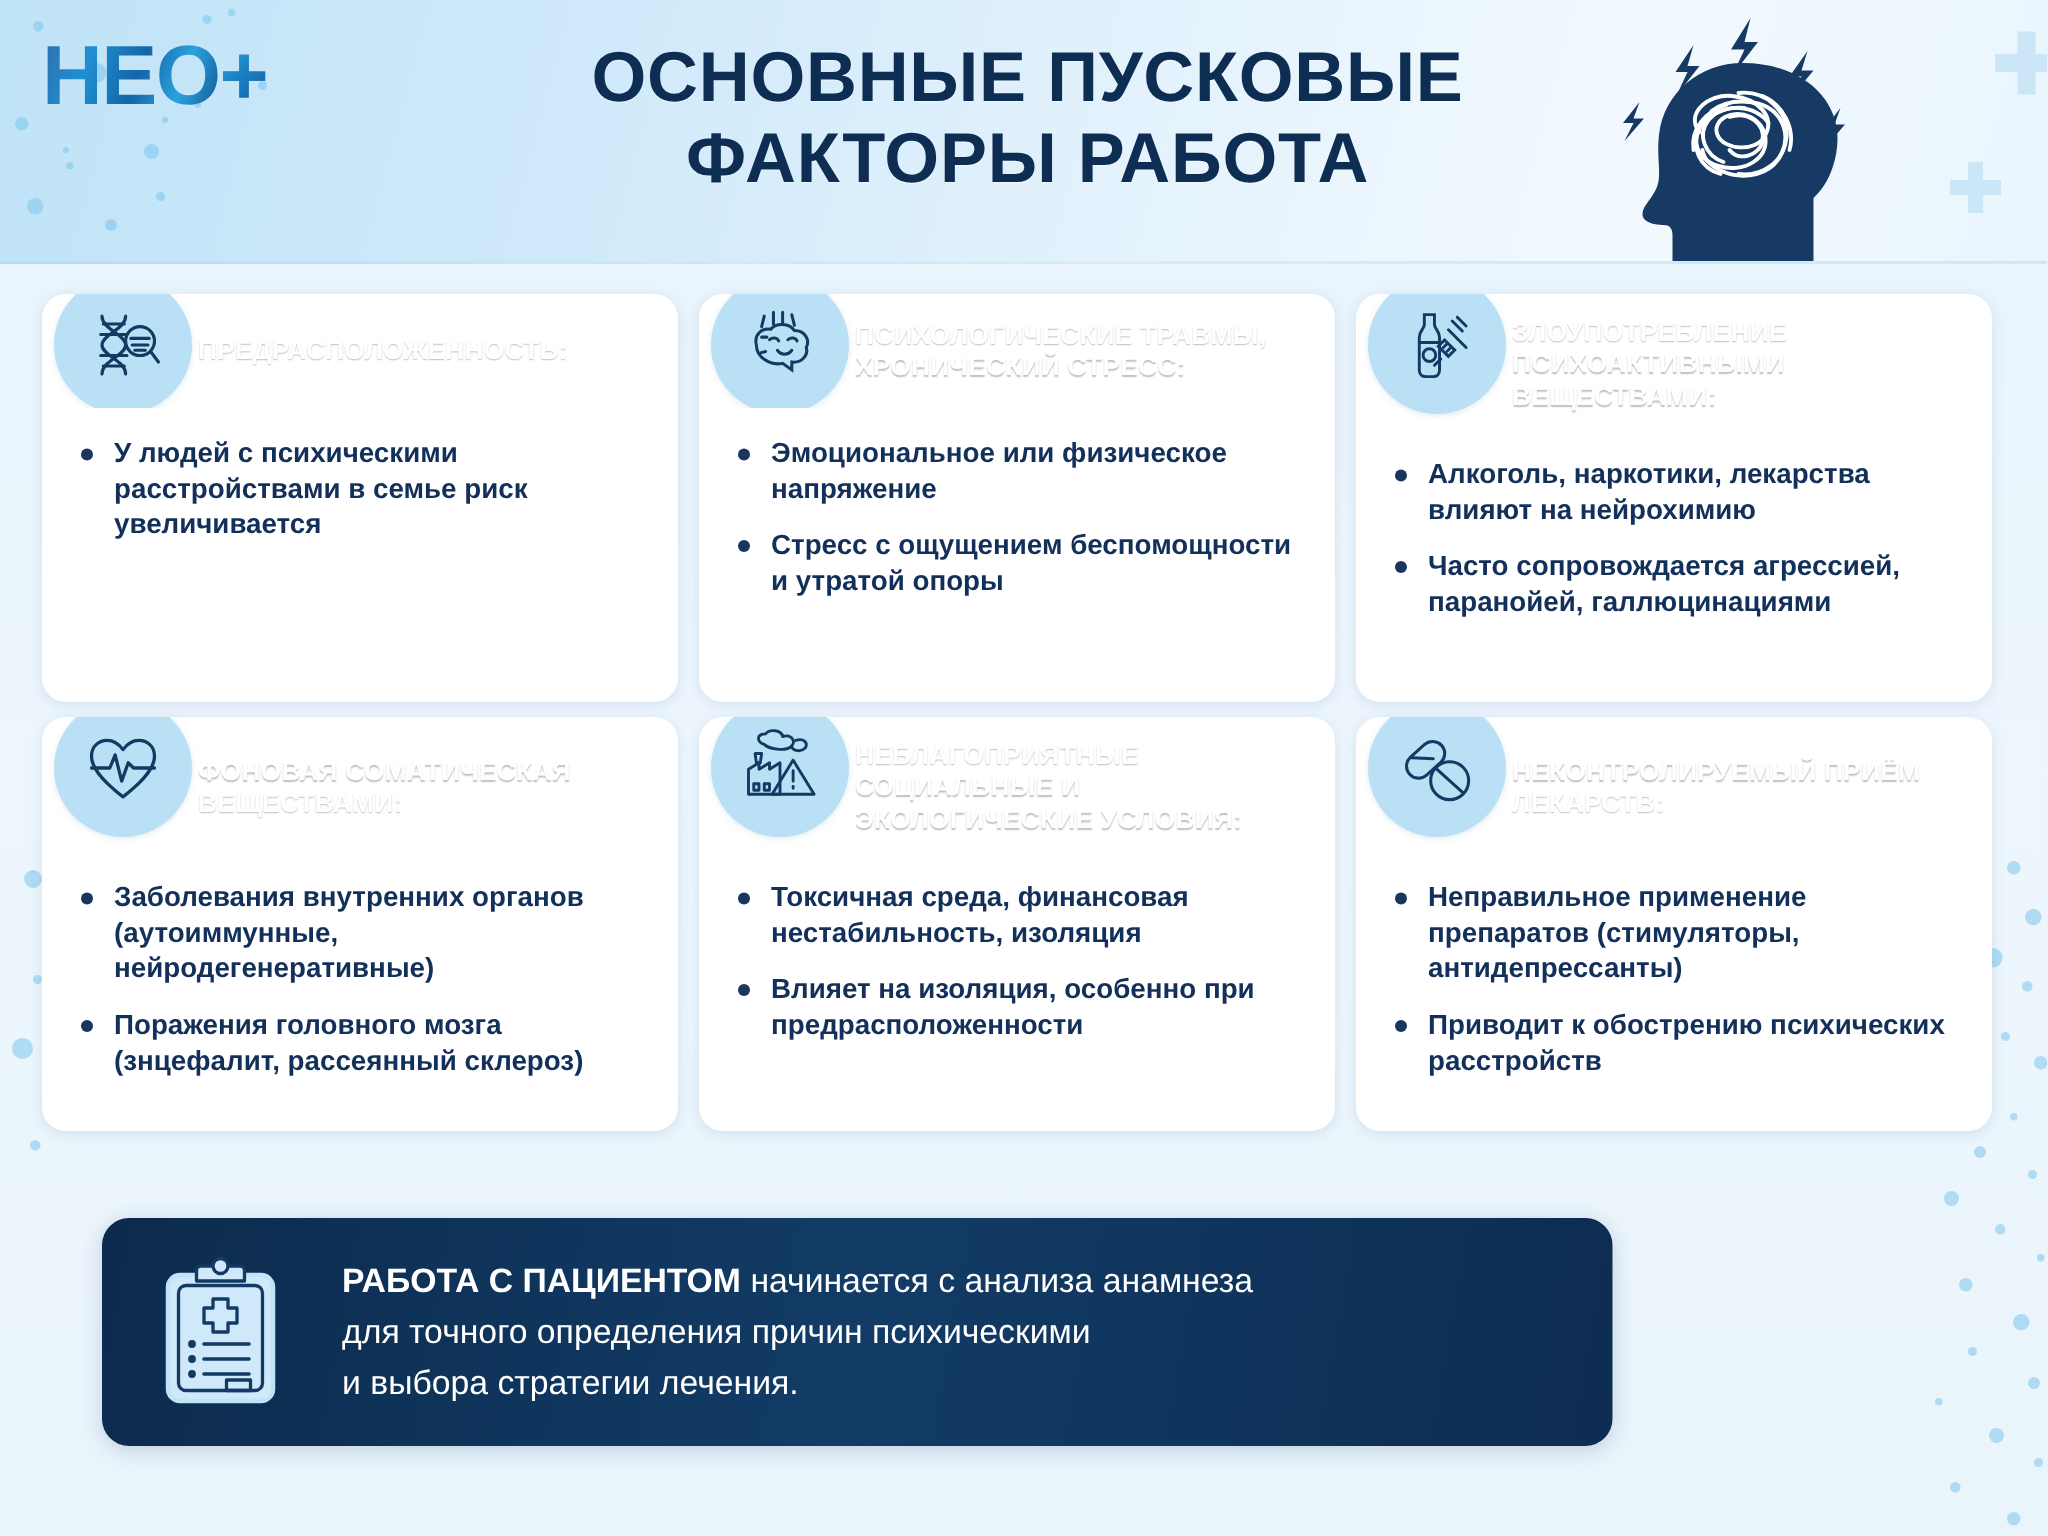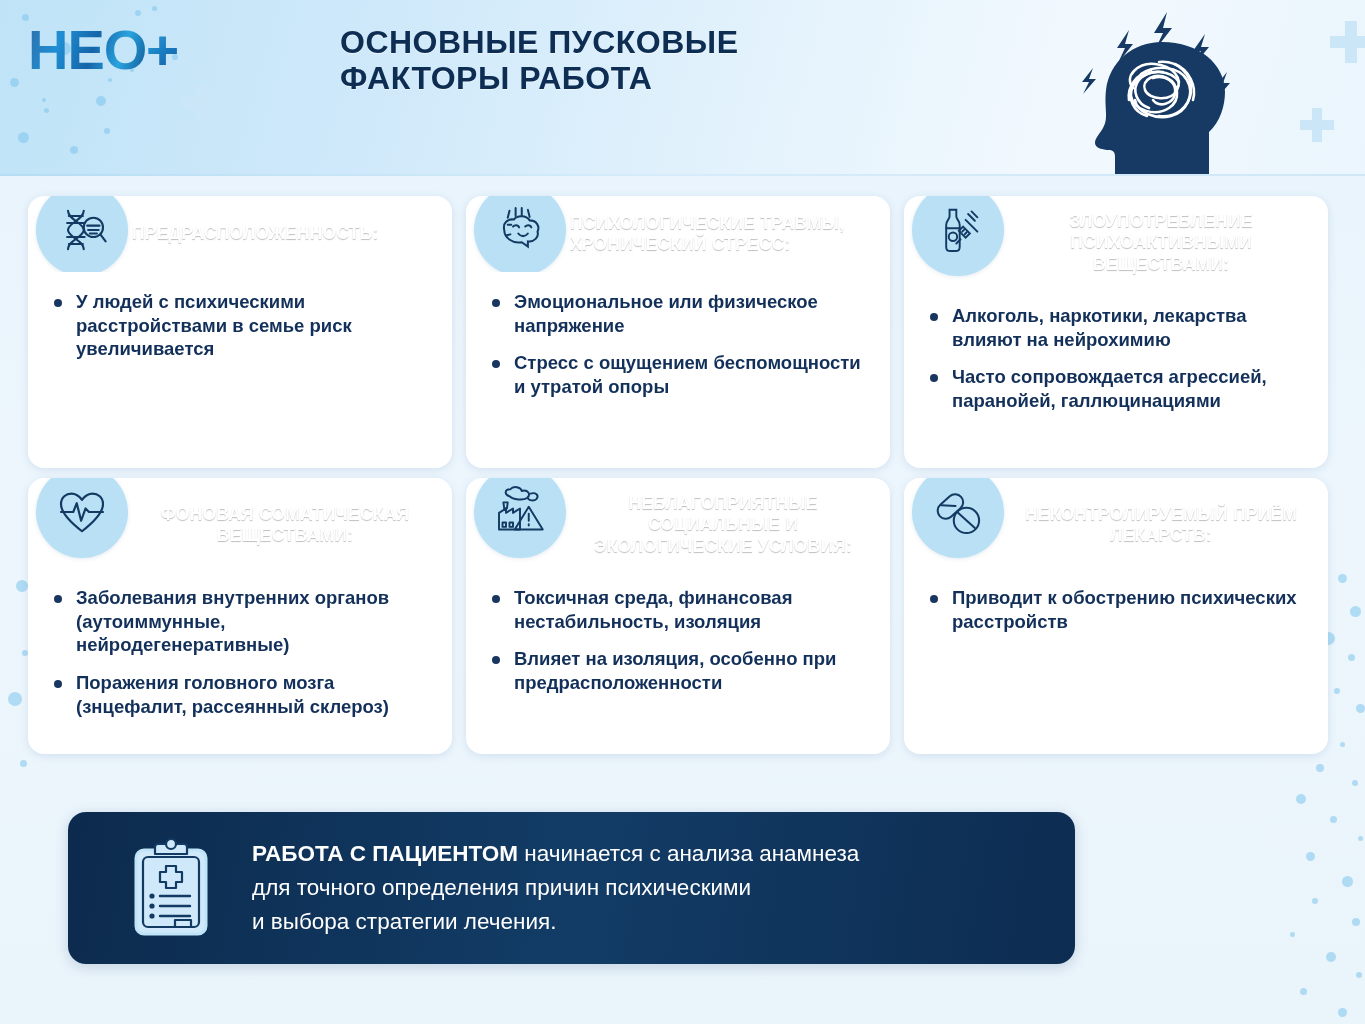--- a/index.html
+++ b/index.html
@@ -34,23 +34,23 @@
     color:transparent;
     font-family:"Liberation Sans", sans-serif;
   }
   .logo .lg-plus{
     background:linear-gradient(135deg,#2fb3e8 0%,#1a7fc4 50%,#10528f 100%);
     -webkit-background-clip:text; background-clip:text; color:transparent;
   }
 
   .main-title {
     position:absolute; left:340px; top:24px; width:690px;
-    text-align:left;
+    text-align:center;
     color:#0e2d53;
-    font-size:32px; font-weight:bold; line-height:1.14;
+    font-size:47px; font-weight:bold; line-height:1.14;
     letter-spacing:0.5px;
     text-shadow:0 1px 0 rgba(255,255,255,.5);
   }
 
   
   .head-illustration{
     position:absolute; right:96px; top:4px; width:210px; height:172px;
   }
 
   
@@ -82,21 +82,21 @@
   }
   .card-header{
     position:relative;
     height:76px;
     border-radius:16px 16px 0 0;
     background:linear-gradient(100deg,#0d2b4f 0%,#123køn 0%,#123a63 45%,#0e2c51 100%);
     display:flex; align-items:center;
     padding-left:104px; padding-right:14px;
     overflow:hidden;
   }
-  .card.tall-head .card-header{ height:94px;text-align:center; }
+  .card.tall-head .card-header{ height:94px; }
   .card-title{
     color:#ffffff; font-size:17.5px; font-weight:bold;
     line-height:1.22; letter-spacing:.2px;
     text-shadow:0 1px 1px rgba(0,0,0,.25);
   }
 
   .icon-badge{
     position:absolute; left:8px; top:-12px;
     width:92px; height:92px; border-radius:50%;
     background:#b9e0f5;
@@ -126,21 +126,21 @@
   }
 
   
   .footer-banner{
     position:absolute; left:68px; top:812px;
     width:1007px; height:152px;
     border-radius:18px;
     background:linear-gradient(100deg,#0c2a4d 0%,#123c66 50%,#0d2c51 100%);
     box-shadow:0 3px 14px rgba(30,70,120,.2);
     display:flex; align-items:center;
-    padding-left:60px;
+    padding-left:36px;
   }
   .footer-icon{ width:86px; height:100px; flex:none; margin-right:38px; }
   .footer-text{
     color:#ffffff; font-size:22.5px; line-height:1.52;
     font-weight:normal;
   }
   .footer-text b{ font-weight:bold; }
 
   svg{ display:block; }
 </style>
@@ -383,20 +383,21 @@
             <rect x="6" y="16" width="34" height="19" rx="9.5" transform="rotate(-42 23 25.5)"></rect>
             <path d="M16 17 L28 29" transform="rotate(-42 23 25.5)"></path>
             <circle cx="42" cy="42" r="15"></circle>
             <path d="M32 33 L52 51"></path>
           </svg>
         </div>
         <div class="card-title">НЕКОНТРОЛИРУЕМЫЙ ПРИЁМ ЛЕКАРСТВ:</div>
       </div>
       <div class="card-body" style="padding-top:14px;">
         <ul class="bullets">
+          <li>Неправильное применение препаратов (стимуляторы, антидепрессанты)</li>
           <li>Приводит к обострению психических расстройств</li>
         </ul>
       </div>
     </div>
   </div>
 
   <div class="footer-banner">
     <div class="footer-icon">
       <svg viewBox="0 0 86 100" width="86" height="100" fill="none" stroke="#bfe3f7" stroke-width="3" stroke-linecap="round" stroke-linejoin="round">
         <rect x="8" y="12" width="70" height="84" rx="8" fill="#cfe9fa" stroke="#bfe3f7"></rect>

